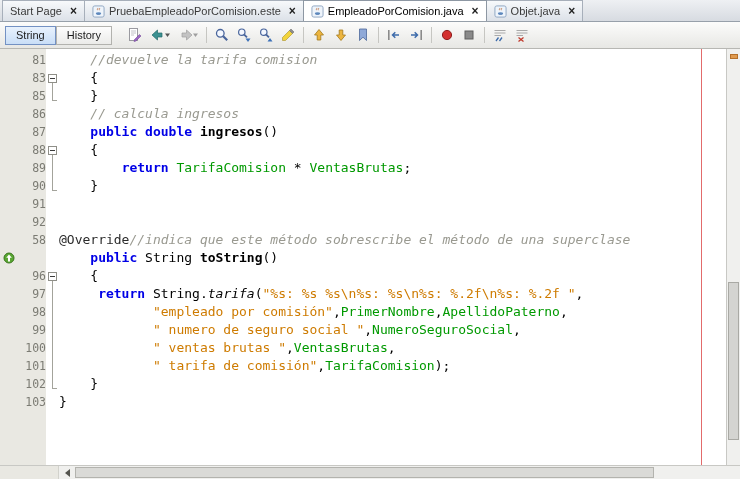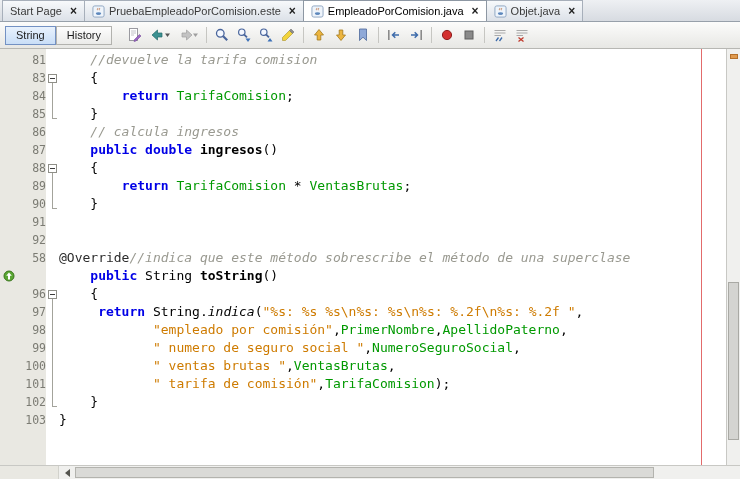--- a/index.html
+++ b/index.html
@@ -280,28 +280,20 @@
             <div class="gcell"></div>
             <div class="ncell">83</div>
             <div class="fcell">
               <span class="fl-below"></span>
               <span class="fbox"></span>
             </div>
             <div class="ccell"><span class="tp">    {</span></div>
           </div>
           <div class="row">
             <div class="gcell"></div>
-            <div class="ncell">84</div>
-            <div class="fcell">
-              <span class="fl-full"></span>
-            </div>
-            <div class="ccell"><span class="tp">        </span><span class="tk">return</span><span class="tp"> </span><span class="tv">TarifaComision</span><span class="tp">;</span></div>
-          </div>
-          <div class="row">
-            <div class="gcell"></div>
             <div class="ncell">85</div>
             <div class="fcell">
               <span class="fl-up"></span>
               <span class="ftick"></span>
             </div>
             <div class="ccell"><span class="tp">    }</span></div>
           </div>
           <div class="row">
             <div class="gcell"></div>
             <div class="ncell">86</div>
@@ -379,21 +371,21 @@
               <span class="fbox"></span>
             </div>
             <div class="ccell"><span class="tp">    {</span></div>
           </div>
           <div class="row">
             <div class="gcell"></div>
             <div class="ncell">97</div>
             <div class="fcell">
               <span class="fl-full"></span>
             </div>
-            <div class="ccell"><span class="tp">     </span><span class="tk">return</span><span class="tp"> String.</span><span class="ti">indica</span><span class="tp">(</span><span class="ts">"%s: %s %s\n%s: %s\n%s: %.2f\n%s: %.2f "</span><span class="tp">,</span></div>
+            <div class="ccell"><span class="tp">     </span><span class="tk">return</span><span class="tp"> String.</span><span class="ti">tarifa</span><span class="tp">(</span><span class="ts">"%s: %s %s\n%s: %s\n%s: %.2f\n%s: %.2f "</span><span class="tp">,</span></div>
           </div>
           <div class="row">
             <div class="gcell"></div>
             <div class="ncell">98</div>
             <div class="fcell">
               <span class="fl-full"></span>
             </div>
             <div class="ccell"><span class="tp">            </span><span class="ts">"empleado por comisión"</span><span class="tp">,</span><span class="tv">PrimerNombre</span><span class="tp">,</span><span class="tv">ApellidoPaterno</span><span class="tp">,</span></div>
           </div>
           <div class="row">

